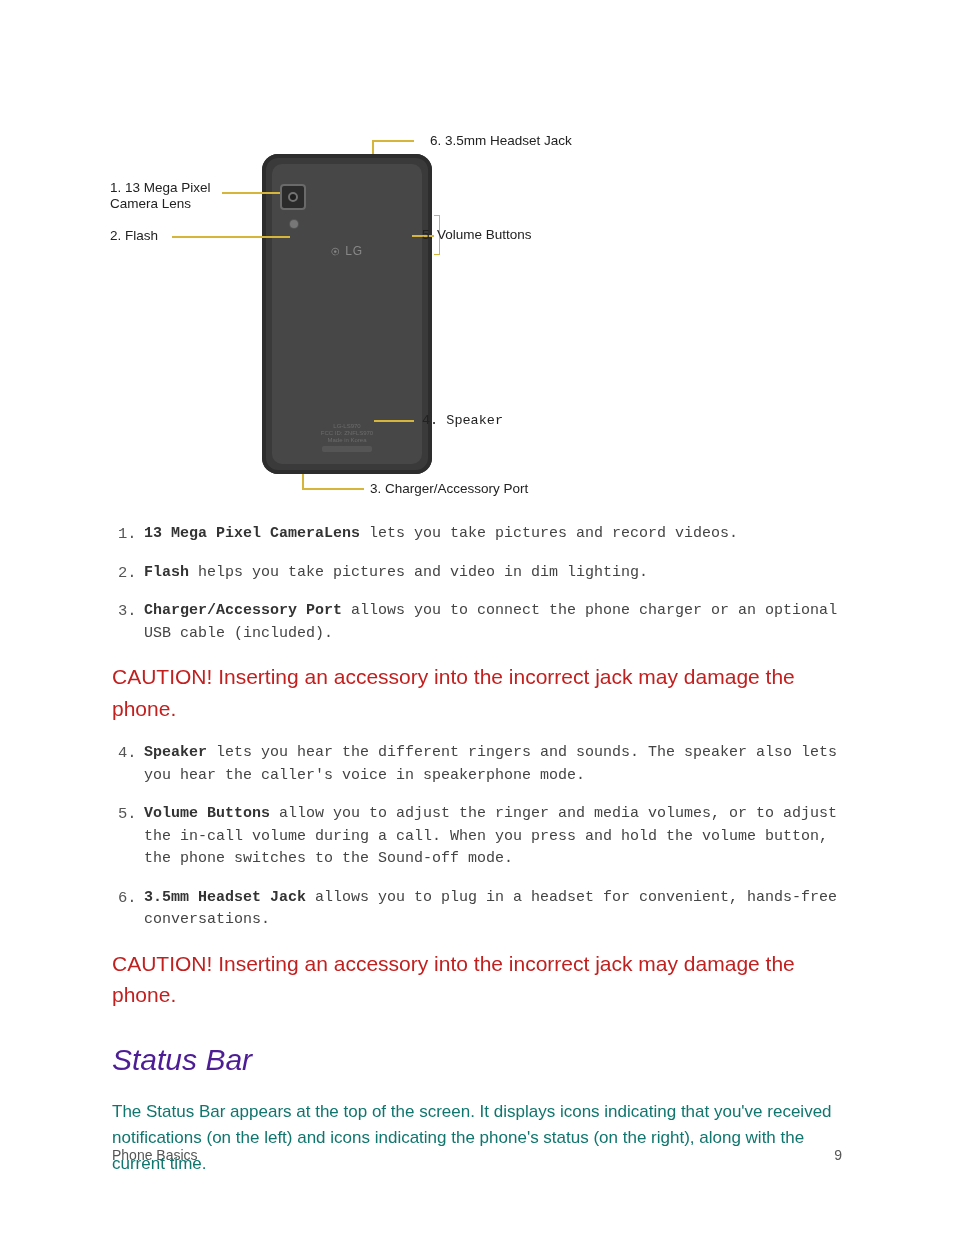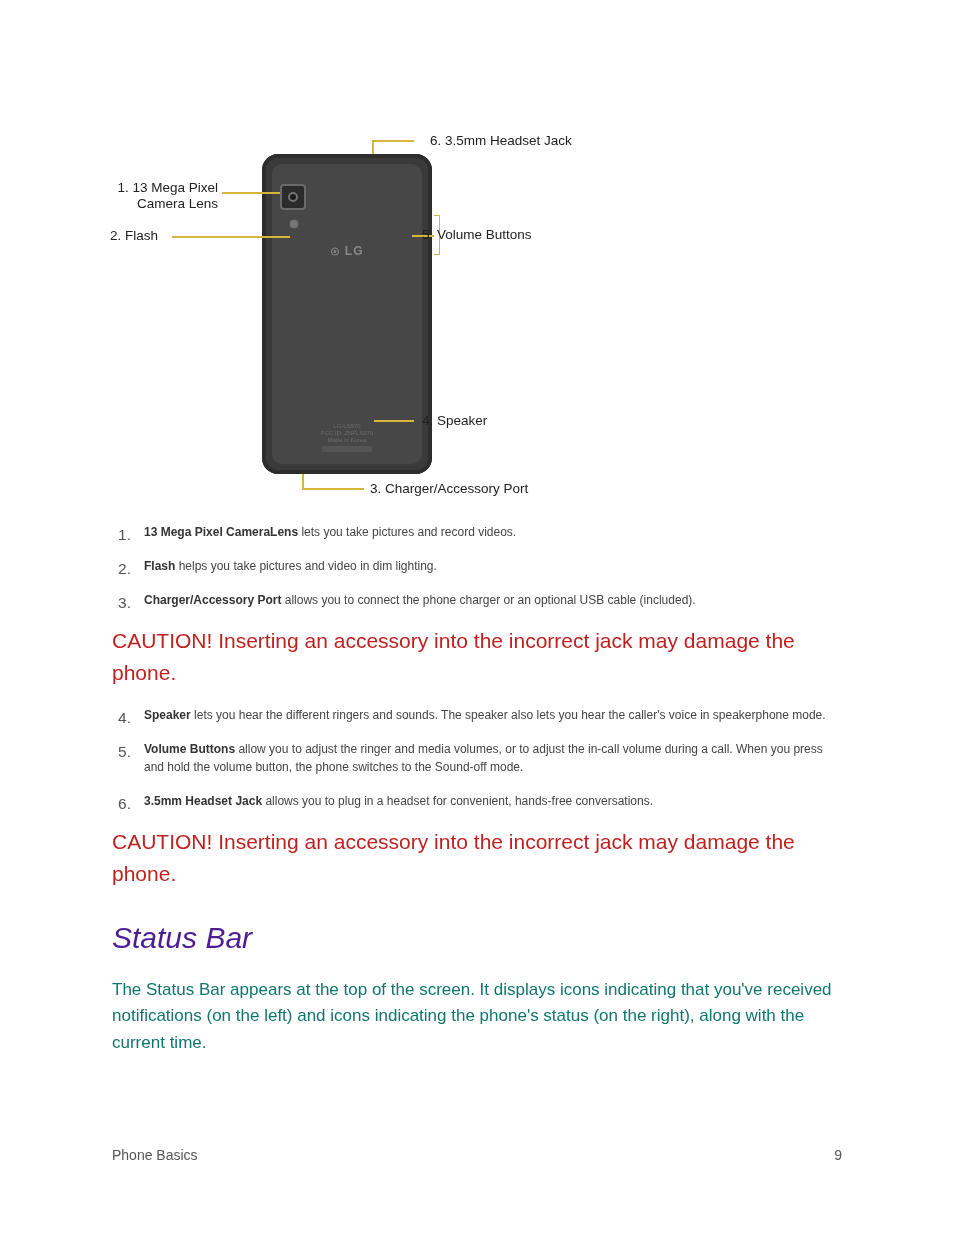--- a/index.html
+++ b/index.html
@@ -5,30 +5,30 @@
   * { box-sizing: border-box; margin: 0; padding: 0; }
   html, body { width: 954px; height: 1235px; background: #fff; font-family: Arial, Helvetica, sans-serif; color: #333; }
   .page { position: relative; width: 954px; height: 1235px; padding: 130px 112px 60px 112px; }
   .section-heading { color: #14467a; font-size: 18px; font-weight: 400; margin-bottom: 18px; }
   .diagram-wrap { position: relative; width: 560px; height: 375px; margin-bottom: 18px; }
   .phone { position: absolute; left: 150px; top: 24px; width: 170px; height: 320px; background: #3a3a3a; border-radius: 16px; box-shadow: inset 0 0 0 4px #2d2d2d; }
   .phone-inner { position: absolute; left: 10px; top: 10px; right: 10px; bottom: 10px; background: #474747; border-radius: 10px; }
   .cam-module { position: absolute; left: 18px; top: 30px; width: 26px; height: 26px; background: #2b2b2b; border: 2px solid #6a6a6a; border-radius: 4px; }
   .cam-lens { position: absolute; left: 6px; top: 6px; width: 10px; height: 10px; border: 2px solid #727272; border-radius: 50%; background: #1e1e1e; }
   .flash-dot { position: absolute; left: 28px; top: 66px; width: 8px; height: 8px; background: #777; border-radius: 50%; box-shadow: 0 0 0 1px #555; }
-  .logo { position: absolute; left: 0; right: 0; top: 90px; text-align: center; color: #888; font-size: 12px; font-weight: bold; letter-spacing: 1px; }
+  .logo { position: absolute; left: 0; right: 0; top: 90px; text-align: center; color: #888; font-size: 12px; font-weight: normal; letter-spacing: 1px; }
   .cert-text { position: absolute; left: 0; right: 0; bottom: 30px; text-align: center; color: #6c6c6c; font-size: 6px; line-height: 7px; }
   .spk { position: absolute; left: 60px; bottom: 22px; width: 50px; height: 6px; background: #555; border-radius: 2px; }
   .lbl { position: absolute; font-family: "Segoe UI", Arial, sans-serif; font-size: 13.5px; color: #222; white-space: nowrap; }
   .lbl.left { text-align: right; }
   .lead { position: absolute; background: #d6b53b; height: 1.5px; }
   .lead-v { position: absolute; background: #d6b53b; width: 1.5px; }
   .vol-bracket { position: absolute; border: 1.5px solid #d6b53b; border-left: none; width: 6px; }
   ol.feature-list { list-style: none; counter-reset: item; padding: 0; margin: 0 0 10px 0; }
-  ol.feature-list > li { position: relative; padding: 0 0 0 32px; margin: 0 0 16px 0; font-size: 12px; line-height: 1.5; color: #444; counter-increment: item; }
+  ol.feature-list > li { position: relative; padding: 0 0 0 32px; margin: 0 0 16px 0; font-size: 15px; line-height: 1.5; color: #444; counter-increment: item; font-family: Liberation Mono, monospace; }
   ol.feature-list > li::before { content: counter(item) "."; position: absolute; left: 6px; top: 0; color: #555; font-size: 15.5px; }
   ol.feature-list .term { font-weight: bold; color: #333; }
   .caution { color: #c21f1f; font-size: 21px; line-height: 1.5; margin: 0 0 18px 0; }
   .h2-title { font-style: italic; color: #4c1d95; font-size: 30px; font-weight: 400; margin: 32px 0 22px 0; }
   .body-p { font-size: 17px; line-height: 1.55; color: #0f766e; }
   .footer { position: absolute; left: 112px; right: 112px; bottom: 72px; display: flex; justify-content: space-between; font-size: 14px; color: #555; }
 </style>
 </head>
 <body>
 
@@ -47,32 +47,32 @@
 FCC ID: ZNFLS970
 Made in Korea</div>
       <div class="spk"></div>
     </div>
 
     <div class="lead-v" style="left:260px; top:10px; height:14px;"></div>
     <div class="lead" style="left:260px; top:10px; width:42px;"></div>
     <div class="lbl" style="left:310px; top:3px;margin-left:8px;">6. 3.5mm Headset Jack</div>
 
     <div class="lead" style="left:110px; top:62px; width:58px;"></div>
-    <div class="lbl left" style="left:-2px; top:50px; width:108px; white-space:pre-line; text-align:right; line-height:1.15;">1. 13 Mega Pixel
+    <div class="lbl left" style="left:-2px; top:50px; width:108px; white-space:pre-line; text-align:left; line-height:1.15;">1. 13 Mega Pixel
 Camera Lens</div>
 
     <div class="lead" style="left:60px; top:106px; width:118px;"></div>
     <div class="lbl left" style="left:-2px; top:98px;">2. Flash</div>
 
     <div class="vol-bracket" style="left:322px; top:85px; height:40px;"></div>
     <div class="lead" style="left:300px; top:105px; width:22px;"></div>
     <div class="lbl" style="left:310px; top:97px;">5. Volume Buttons</div>
 
     <div class="lead" style="left:262px; top:290px; width:40px;"></div>
-    <div class="lbl" style="left:310px; top:283px;">4. Speaker</div>
+    <div class="lbl" style="left:310px; top:283px;font-family:Liberation Mono, monospace;">4. Speaker</div>
 
     <div class="lead-v" style="left:190px; top:344px; height:14px;"></div>
     <div class="lead" style="left:190px; top:358px; width:62px;"></div>
     <div class="lbl" style="left:258px; top:351px;">3. Charger/Accessory Port</div>
   </div>
 
   <ol class="feature-list">
     <li><span class="term">13 Mega Pixel CameraLens</span><span> lets you take pictures and record videos.</span></li>
     <li><span class="term">Flash</span><span> helps you take pictures and video in dim lighting.</span></li>
     <li><span class="term">Charger/Accessory Port</span><span> allows you to connect the phone charger or an optional USB cable (included).</span></li>

